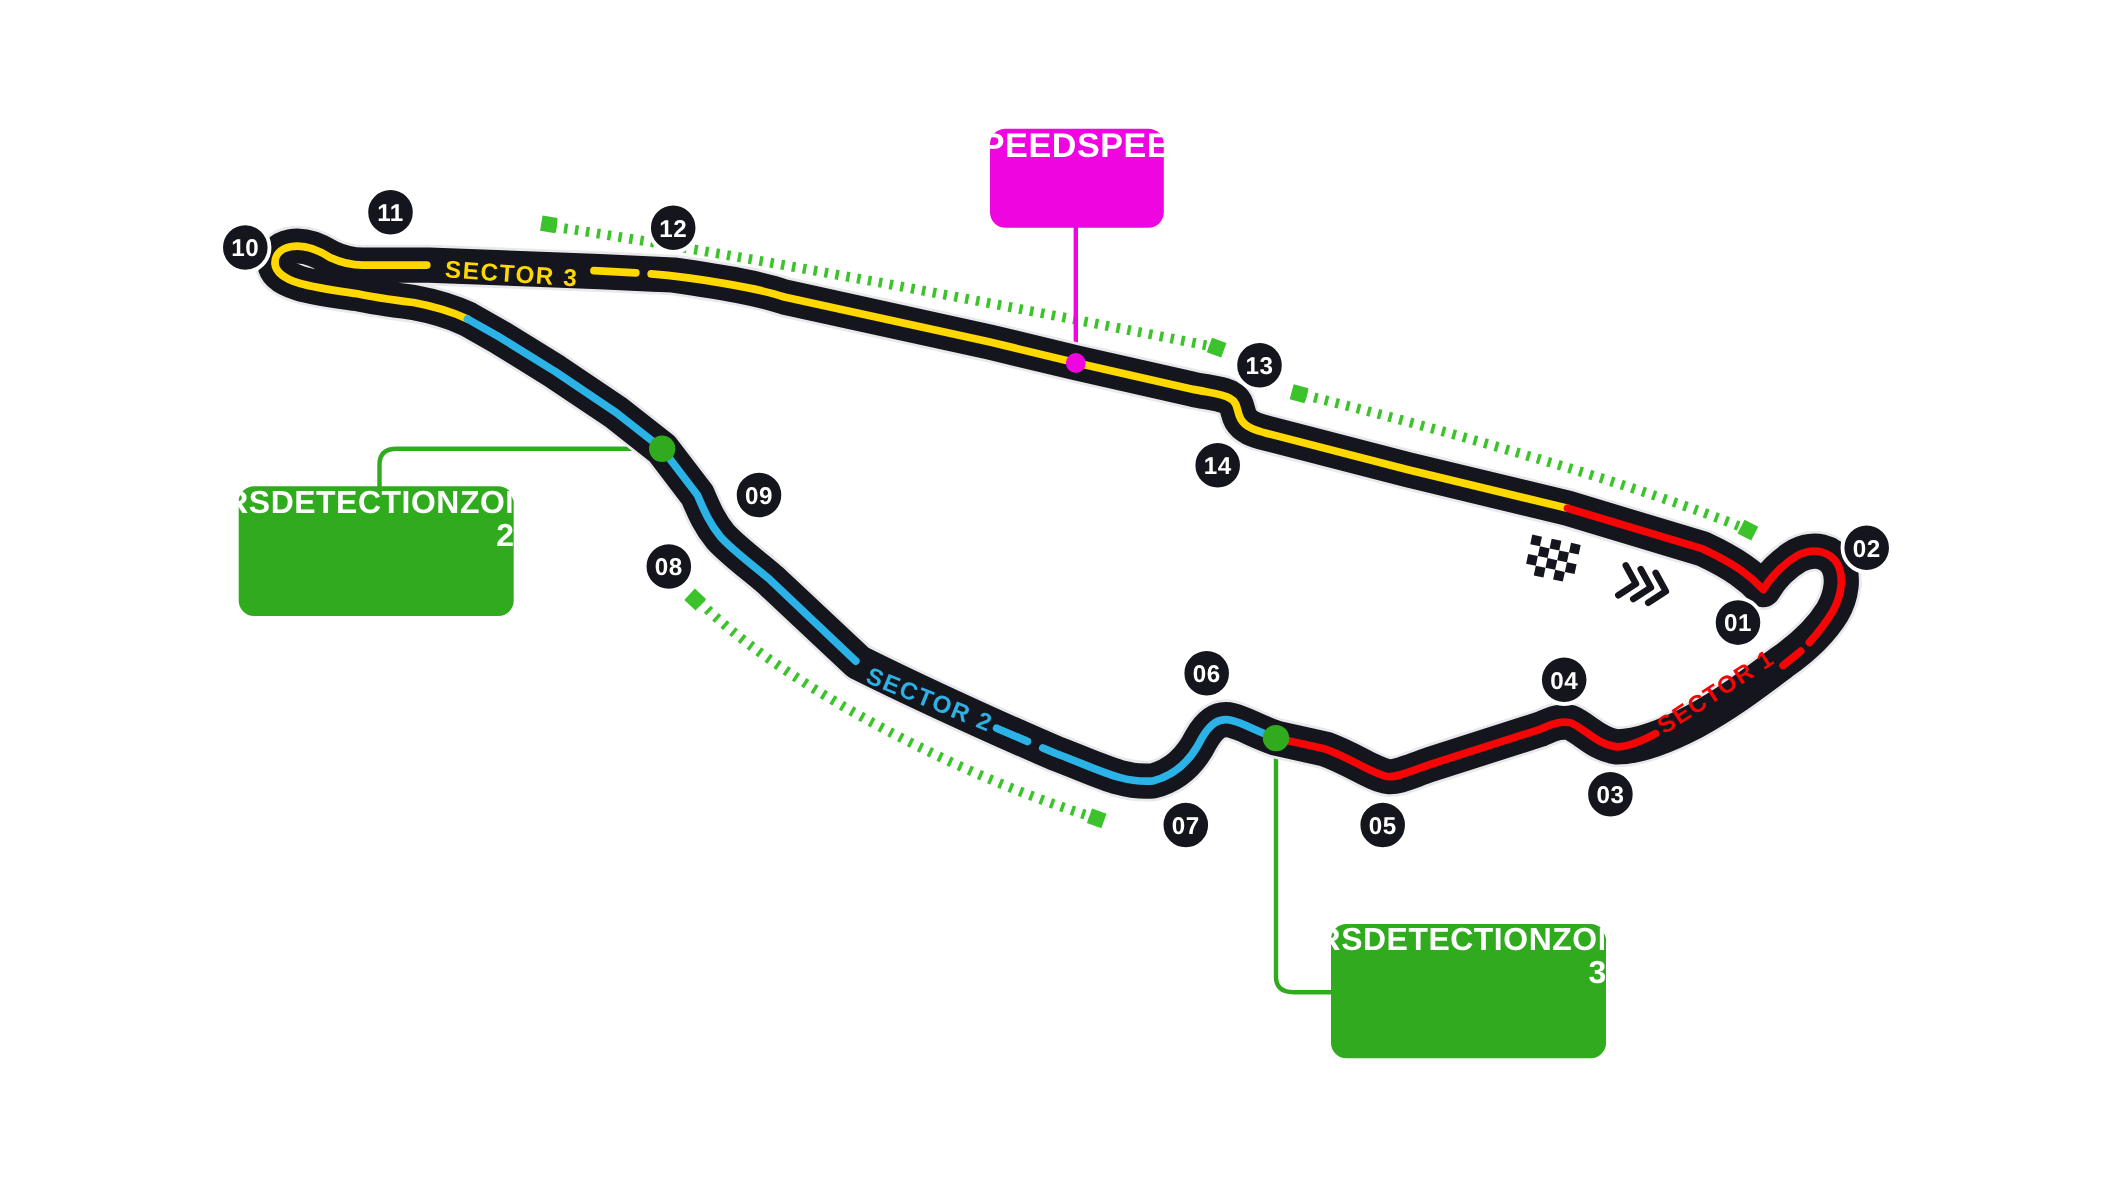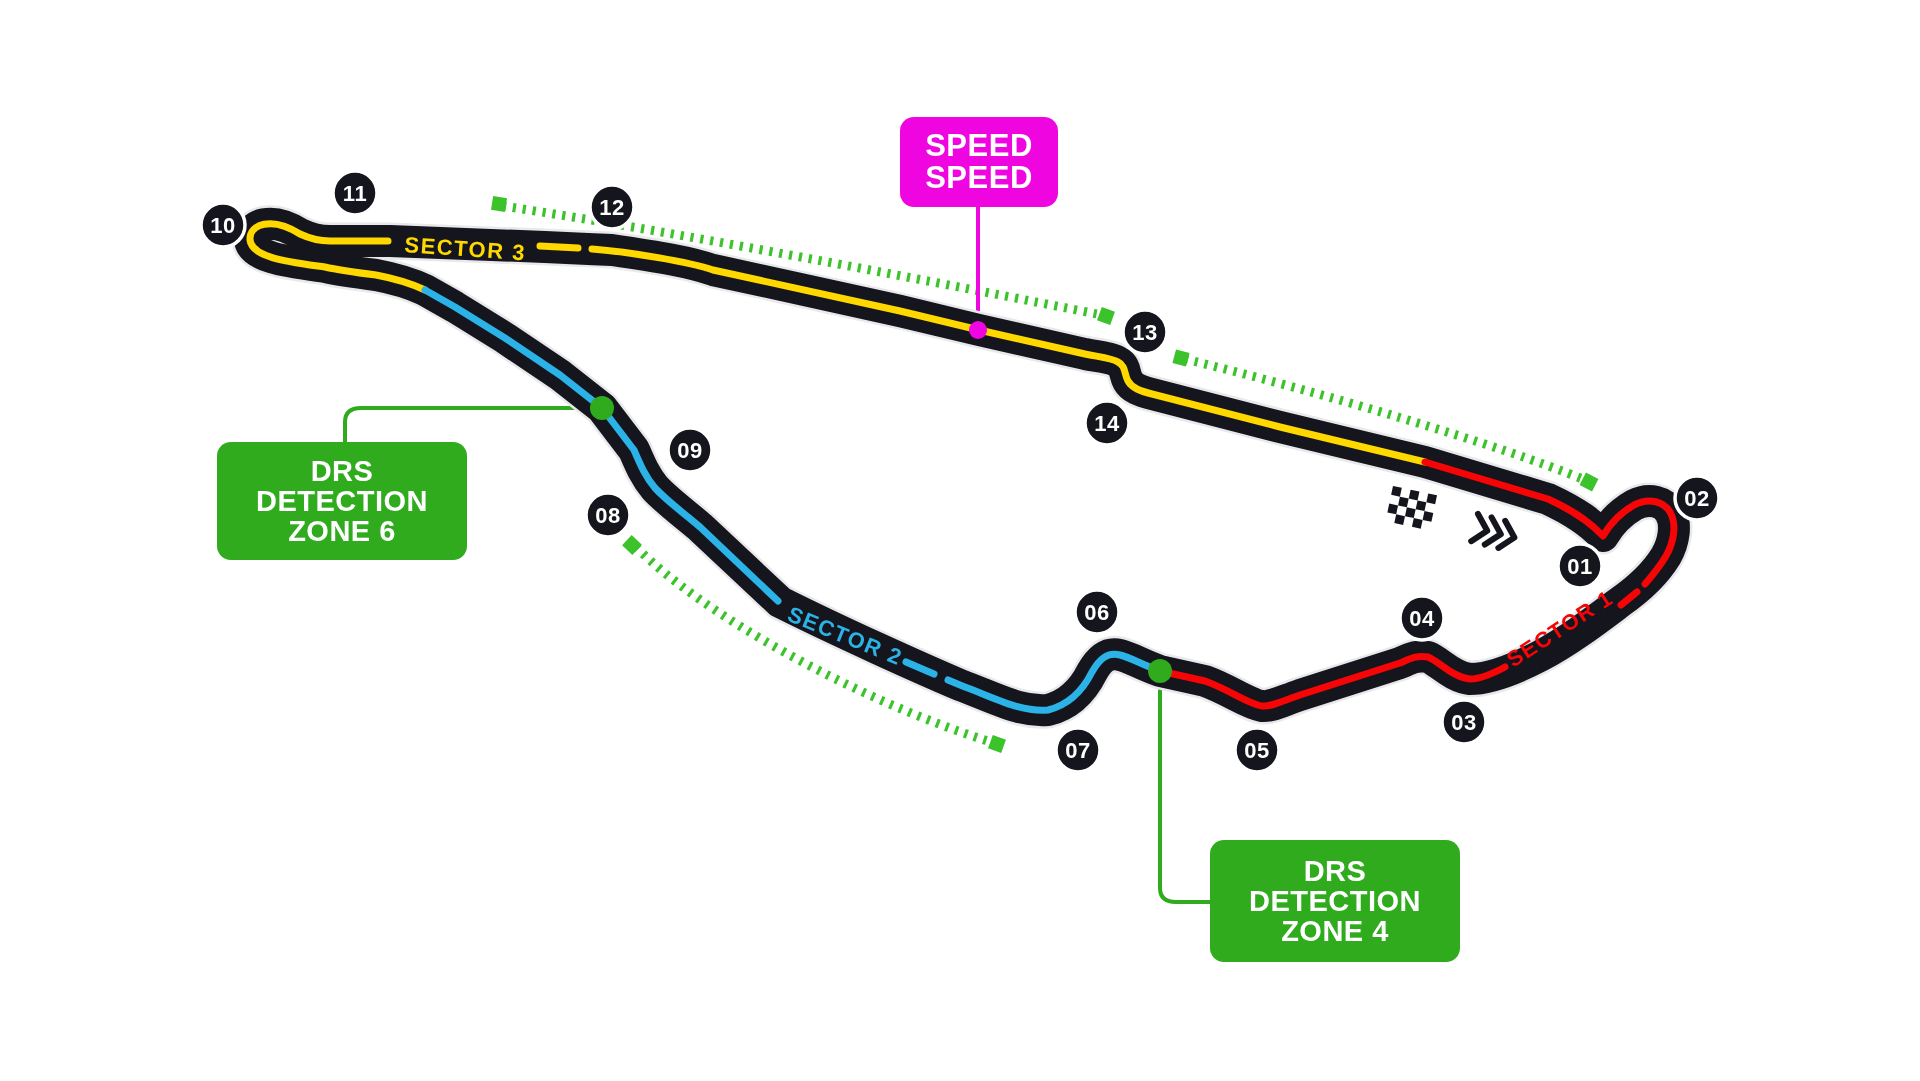--- a/index.html
+++ b/index.html
@@ -7,21 +7,21 @@
        font-family:"Liberation Sans", sans-serif;}
   #stage{position:absolute;left:0;top:0;width:1920px;height:1081px;}
   svg{position:absolute;left:0;top:0;}
   .callout{
     position:absolute;
     border-radius:14px;
     color:#ffffff;
     font-weight:bold;
     text-align:center;
     display:flex;
-    flex-direction:column;
+    flex-direction:row;
     justify-content:center;
     letter-spacing:.5px;
     line-height:1.04;
     user-select:none;
   }
   #speed-trap-box{left:900px;top:117px;width:158px;height:90px;font-size:31px;}
   #drs2-box{left:217px;top:442px;width:250px;height:118px;font-size:29px;}
   #drs1-box{left:1210px;top:840px;width:250px;height:122px;font-size:29px;}
   .sector-label{font-weight:bold;font-size:22px;letter-spacing:1.5px;}
   .turn-num{font-weight:bold;font-size:22px;letter-spacing:.5px;}
@@ -194,22 +194,22 @@
   </svg>
 
   <div class="callout" id="speed-trap-box" style="background: rgb(239, 5, 223);">
     <div>SPEED</div>
     <div>SPEED</div>
   </div>
 
   <div class="callout" id="drs2-box" style="background: rgb(47, 171, 29);">
     <div>DRS</div>
     <div>DETECTION</div>
-    <div>ZONE 6</div>
+    <div>ZONE 2</div>
   </div>
 
   <div class="callout" id="drs1-box" style="background: rgb(47, 171, 29);">
     <div>DRS</div>
     <div>DETECTION</div>
-    <div>ZONE 4</div>
+    <div>ZONE 3</div>
   </div>
 
 </div>
 
 </body></html>

